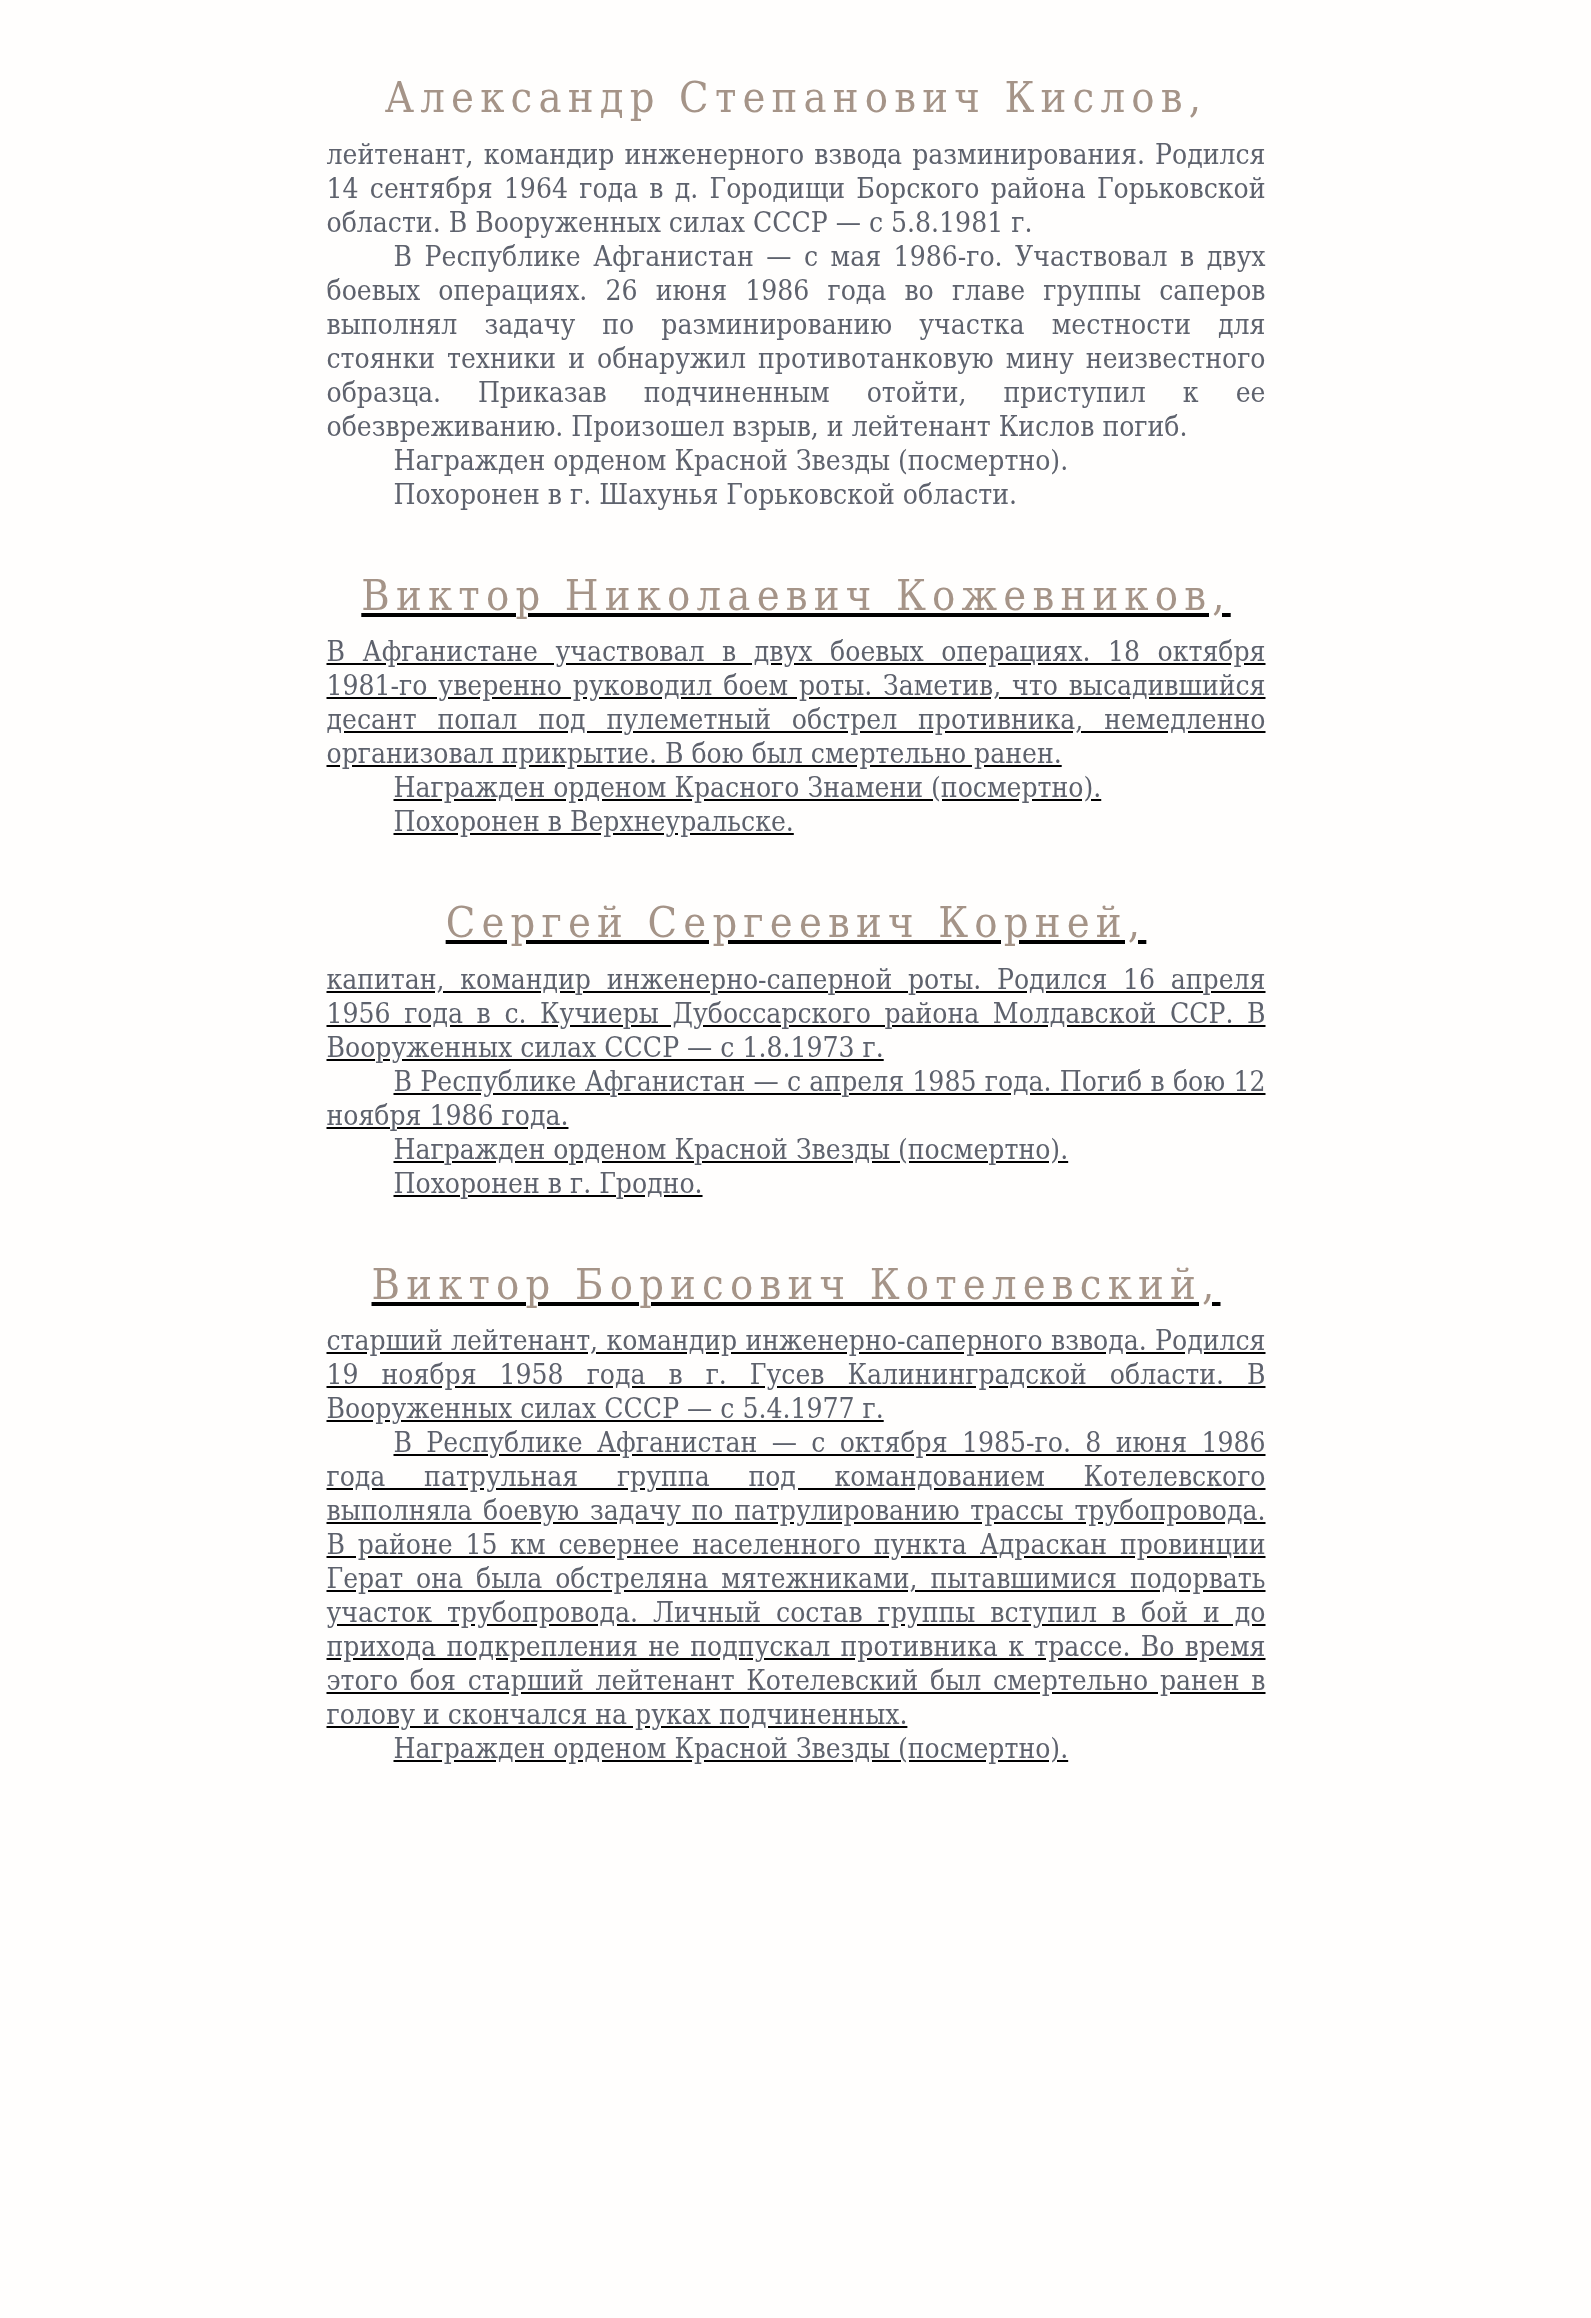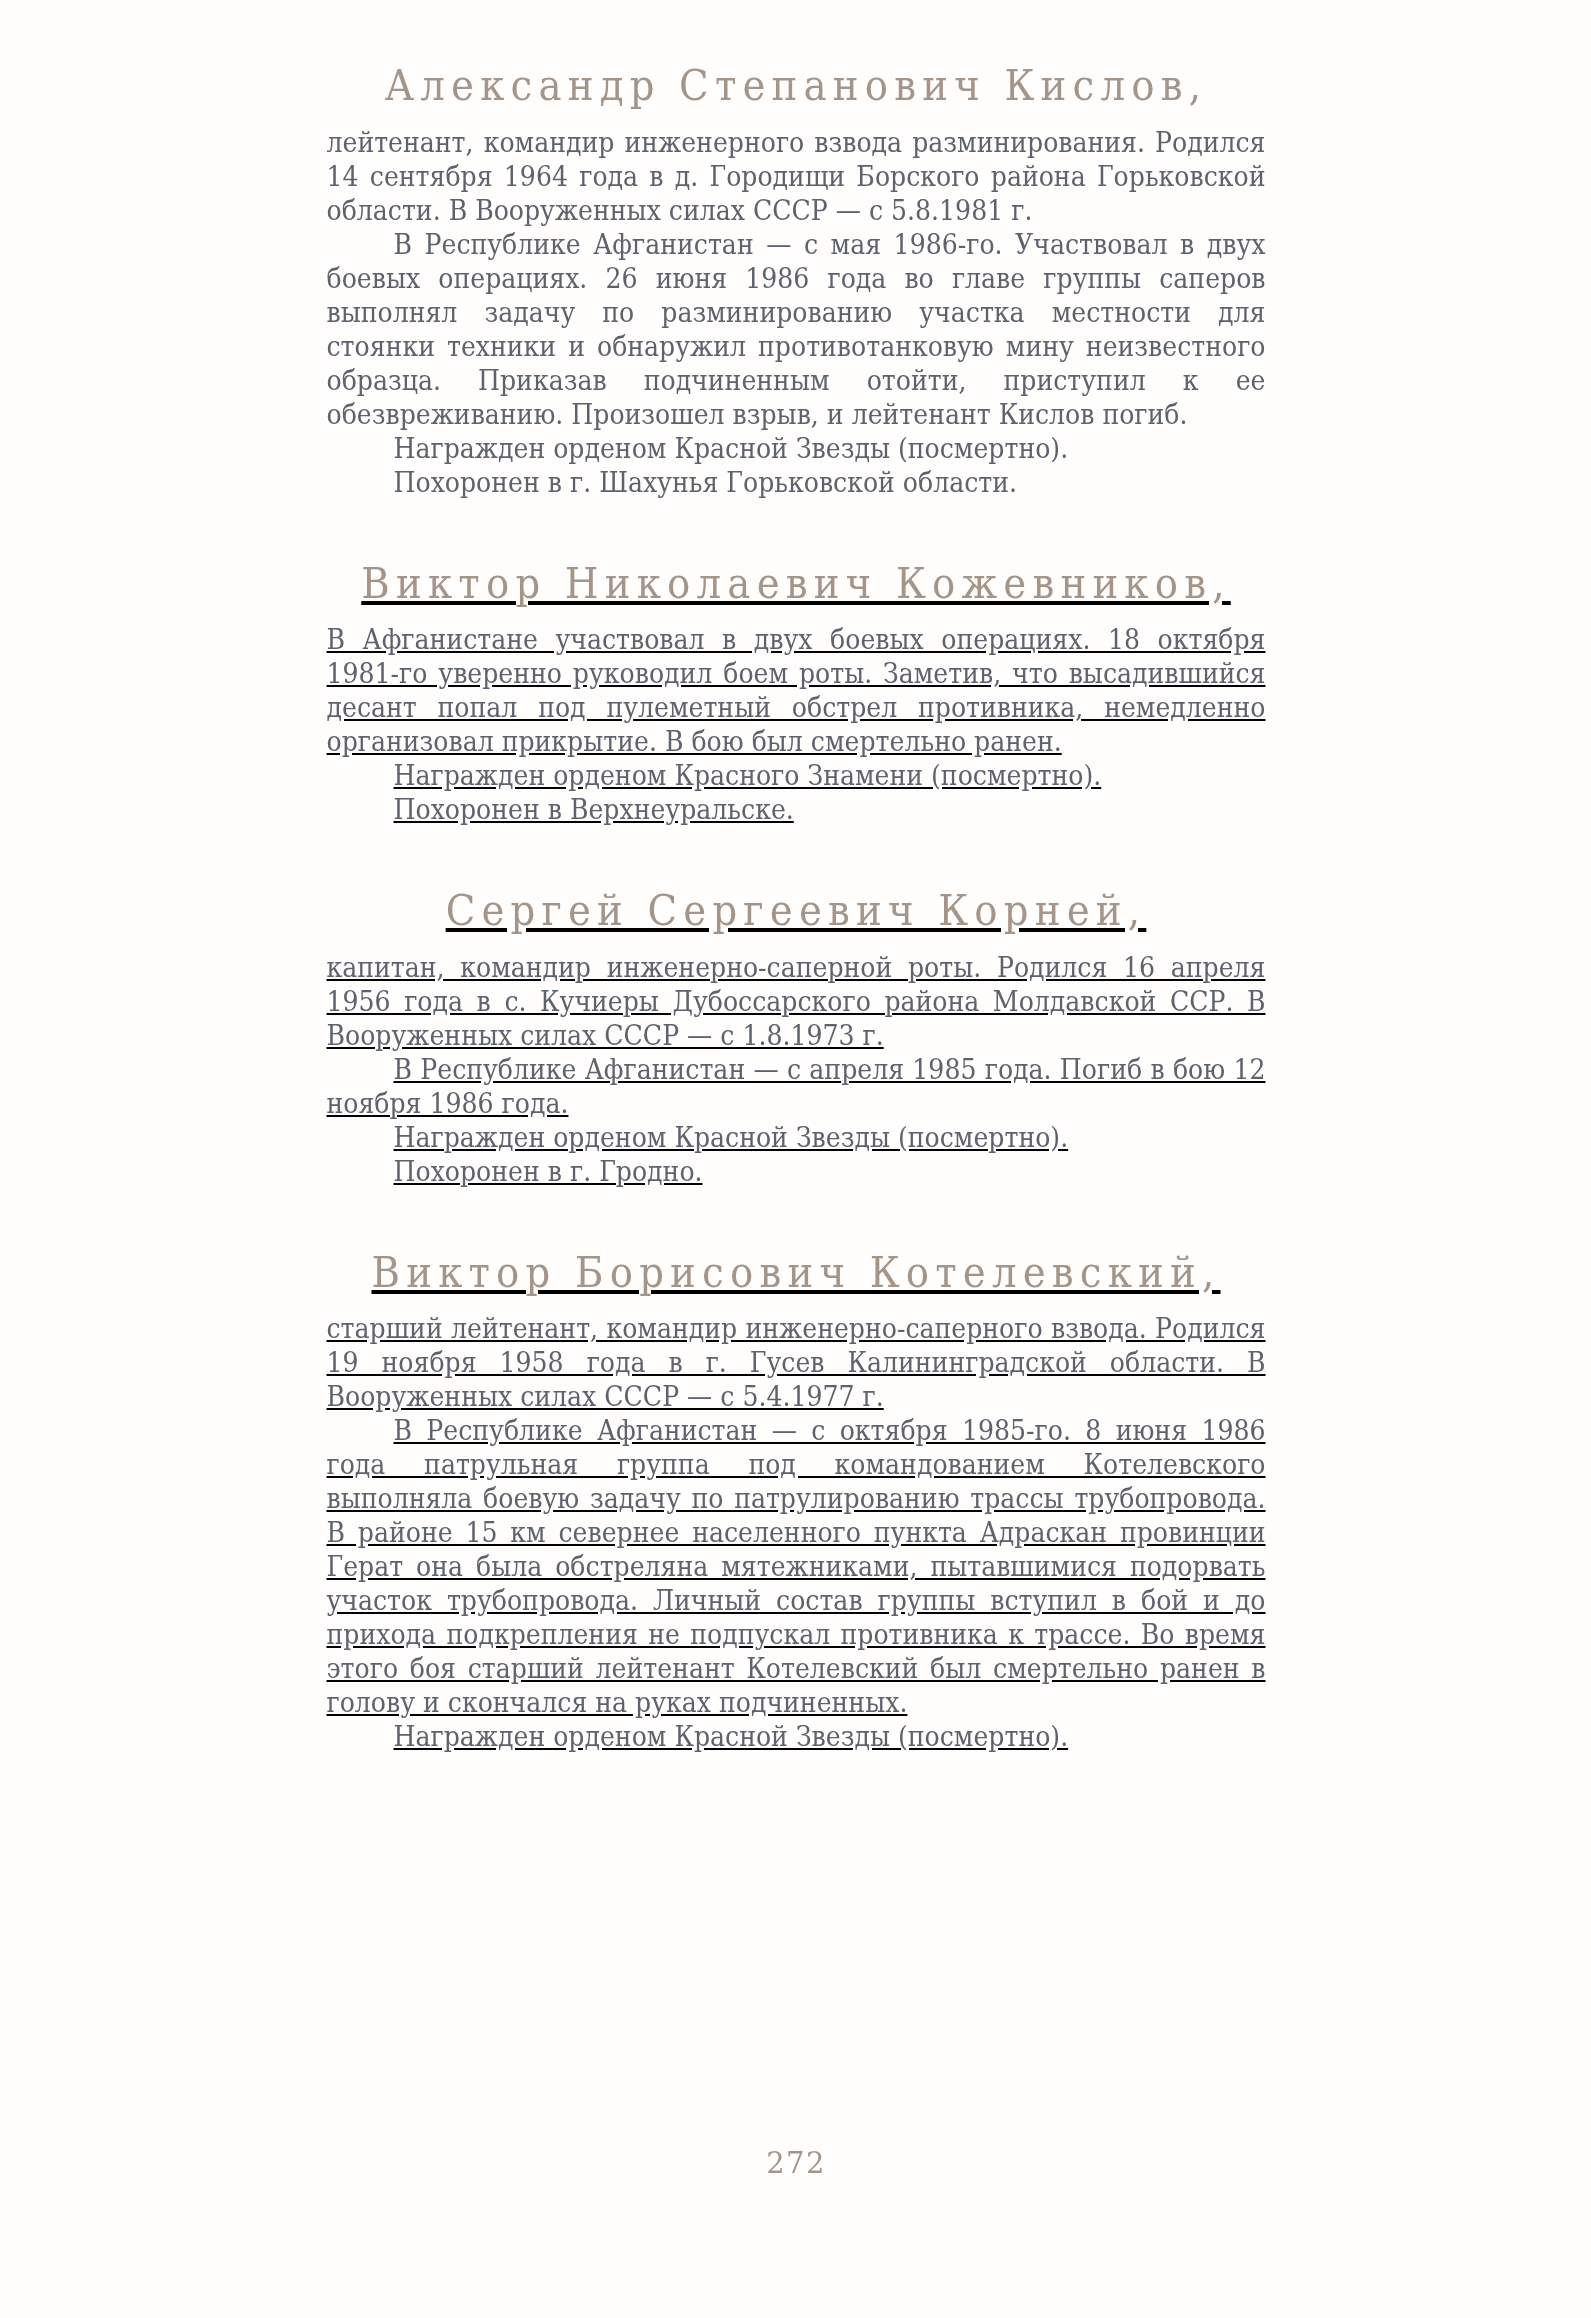--- a/index.html
+++ b/index.html
@@ -14,21 +14,21 @@
   }
   .book-page{
     position:relative;
     width:1592px;
     height:2319px;
     background:var(--page-bg);
     overflow:hidden;
   }
   .content{
     width:939px;
-    margin:4px auto;
+    margin:16px auto;
     padding-top:56px;
   }
   .entry + .entry{
     margin-top:58px;
     text-decoration:underline;
   }
   .entry-heading{
     margin:0 0 14px 0;
     font-size:43px;
     line-height:1.2;
@@ -92,15 +92,14 @@
 
     <section class="entry">
       <h2 class="entry-heading">Виктор Борисович Котелевский,</h2>
       <p>старший лейтенант, командир инженерно-саперного взвода. Родился 19 ноября 1958 года в г. Гусев Калининградской области. В Вооруженных силах СССР — с 5.4.1977 г.</p>
       <p>В Республике Афганистан — с октября 1985-го. 8 июня 1986 года патрульная группа под командованием Котелевского выполняла боевую задачу по патрулированию трассы трубопровода. В районе 15 км севернее населенного пункта Адраскан провинции Герат она была обстреляна мятежниками, пытавшимися подорвать участок трубопровода. Личный состав группы вступил в бой и до прихода подкрепления не подпускал противника к трассе. Во время этого боя старший лейтенант Котелевский был смертельно ранен в голову и скончался на руках подчиненных.</p>
       <p>Награжден орденом Красной Звезды (посмертно).</p>
     </section>
 
   </div>
 
-  <div class="page-number">272</div>
 </div>
 
 
 </body></html>

